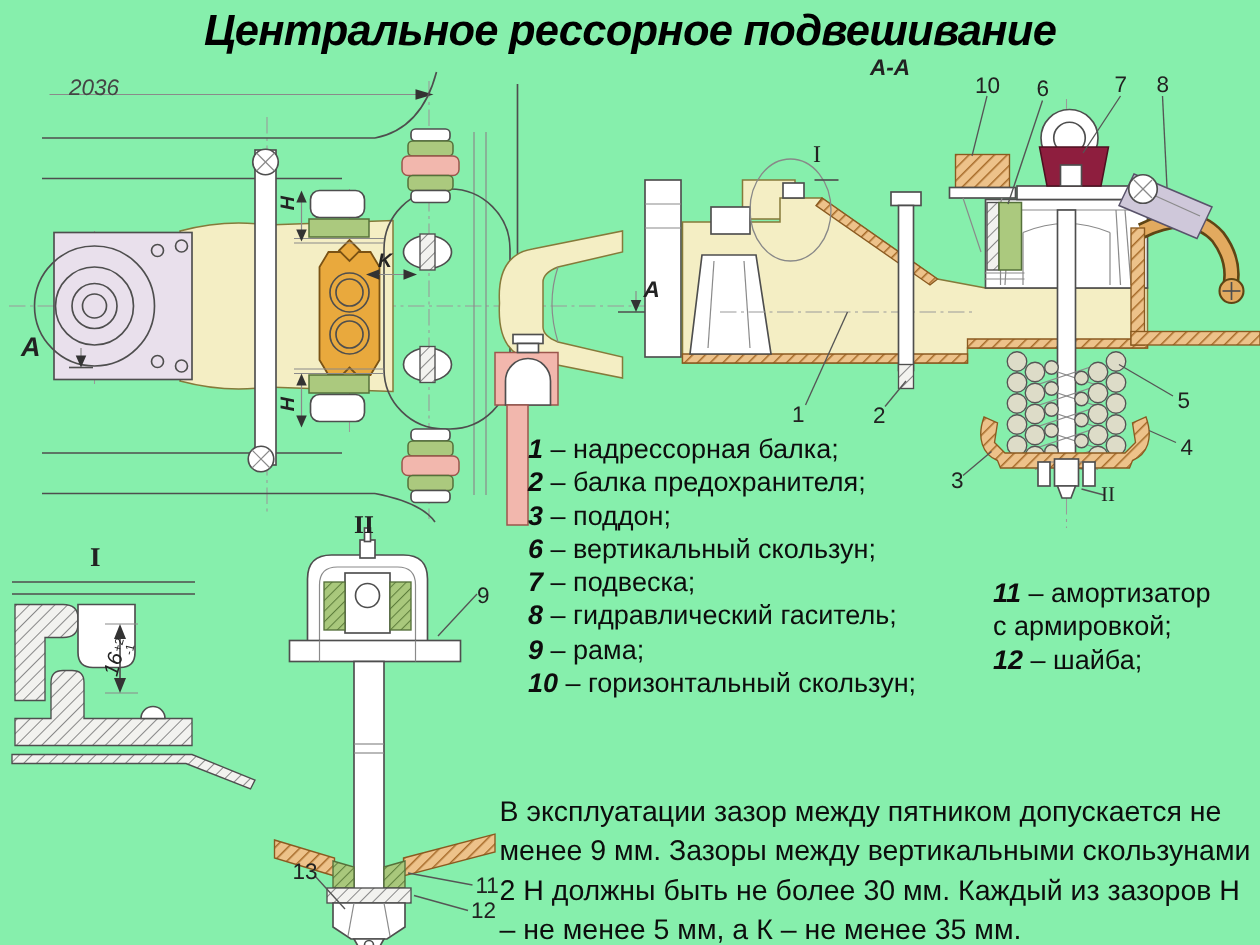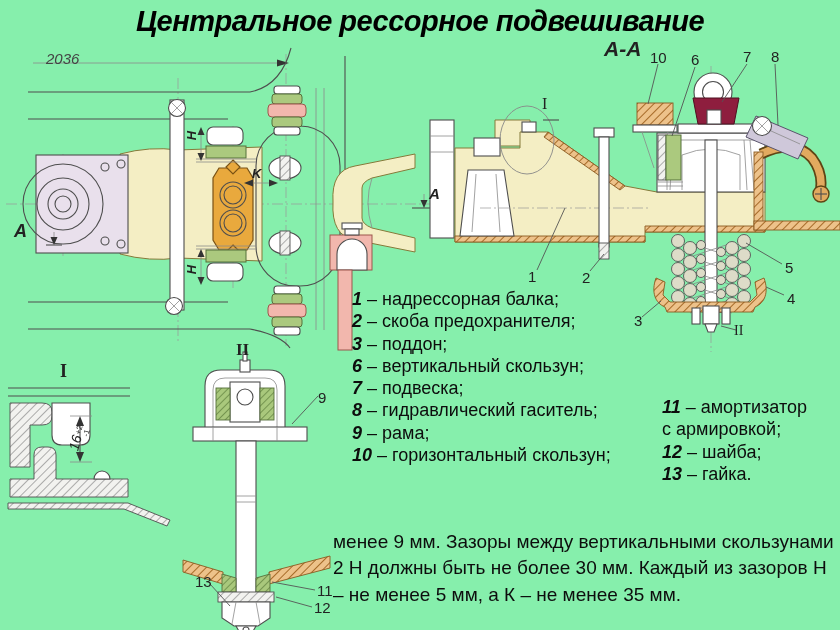--- a/index.html
+++ b/index.html
@@ -10,21 +10,21 @@
   .svgwrap{position:absolute;}
   .lbl{position:absolute;color:#222;white-space:nowrap;}
   .it{font-style:italic;}
   .bi{font-style:italic;font-weight:bold;}
   .serif{font-family:"Liberation Serif",serif;}
   .rot90{transform:rotate(-90deg);transform-origin:center;}
   .co{position:absolute;font-size:15px;color:#222;white-space:nowrap;}
   .legend-main{position:absolute;left:352px;top:288px;font-size:18px;line-height:22.3px;
                white-space:nowrap;color:#0d0d0d;}
   .legend-right{position:absolute;left:662px;top:384px;font-size:18px;line-height:22.3px;
-                white-space:nowrap;color:#0d0d0d;margin-top:12px;}
+                white-space:nowrap;color:#0d0d0d;}
   .lg-num{font-weight:bold;font-style:italic;margin-right:5px;}
   .note{position:absolute;left:333px;top:529px;font-size:19px;line-height:26.3px;color:#0d0d0d;}
   .note div{white-space:nowrap;}
   .dim16{position:absolute;left:66px;top:428px;transform:rotate(-75deg);transform-origin:center;
          font-style:italic;font-size:14px;color:#222;}
   .tolcol{display:inline-flex;flex-direction:column;font-size:8px;line-height:8px;
           vertical-align:2px;font-style:normal;margin-left:1px;}
   
   svg .ln{stroke:#4e4e4e;fill:none;stroke-width:1.1;}
   svg .thin{stroke:#8a8a8a;fill:none;stroke-width:0.8;}
@@ -384,21 +384,21 @@
       <path d="M132,277 L96,267"></path>
     </g>
   </svg>
   </div>
 
   <div class="title">Центральное рессорное подвешивание</div>
 
   <div class="lbl it" style="left:46px;top:50px;font-size:15px;color:#444">2036</div>
   <div class="lbl bi" style="left:14px;top:221px;font-size:18px">A</div>
   <div class="lbl bi" style="left:429px;top:185px;font-size:15px">A</div>
-  <div class="lbl bi" style="left:604px;top:37px;font-size:21px">A-A</div>
+  <div class="lbl bi" style="left:580px;top:37px;font-size:15px">A-A</div>
   <div class="lbl bi rot90" style="left:187px;top:128px;font-size:13px">H</div>
   <div class="lbl bi rot90" style="left:187px;top:262px;font-size:13px">H</div>
   <div class="lbl bi" style="left:252px;top:166px;font-size:13px">K</div>
   <div class="lbl serif" style="left:542px;top:95px;font-size:16px">I</div>
   <div class="lbl serif" style="left:60px;top:361px;font-size:18px;font-weight:bold">I</div>
   <div class="lbl serif" style="left:734px;top:323px;font-size:14px">II</div>
   <div class="lbl serif" style="left:236px;top:340px;font-size:17px;font-weight:bold">II</div>
 
   <div class="dim16">
     <span>16</span><span class="tolcol">
@@ -416,35 +416,35 @@
   <div class="co" style="left:785px;top:259px">5</div>
   <div class="co" style="left:787px;top:290px">4</div>
   <div class="co" style="left:634px;top:312px">3</div>
   <div class="co" style="left:318px;top:389px">9</div>
   <div class="co" style="left:195px;top:573px">13</div>
   <div class="co" style="left:317px;top:582px">11</div>
   <div class="co" style="left:314px;top:599px">12</div>
 
   <div class="legend-main">
     <div><span class="lg-num">1</span><span>– надрессорная балка;</span></div>
-    <div><span class="lg-num">2</span><span>– скоба предохранителя;</span></div>
+    <div><span class="lg-num">2</span><span>– балка предохранителя;</span></div>
     <div><span class="lg-num">3</span><span>– поддон;</span></div>
     <div><span class="lg-num">6</span><span>– вертикальный скользун;</span></div>
     <div><span class="lg-num">7</span><span>– подвеска;</span></div>
     <div><span class="lg-num">8</span><span>– гидравлический гаситель;</span></div>
     <div><span class="lg-num">9</span><span>– рама;</span></div>
     <div><span class="lg-num">10</span><span>– горизонтальный скользун;</span></div>
   </div>
 
   <div class="legend-right">
     <div><span class="lg-num">11</span><span>– амортизатор</span></div>
     <div><span>с армировкой;</span></div>
     <div><span class="lg-num">12</span><span>– шайба;</span></div>
-    <div><span class="lg-num">13</span><span>– гайка.</span></div>
   </div>
 
   <div class="note">
+    <div>В эксплуатации зазор между пятником допускается не</div>
     <div>менее 9 мм. Зазоры между вертикальными скользунами</div>
     <div>2 Н должны быть не более 30 мм. Каждый из зазоров Н</div>
     <div>– не менее 5 мм, а К – не менее 35 мм.</div>
   </div>
 
 </div>
 
 </body></html>

